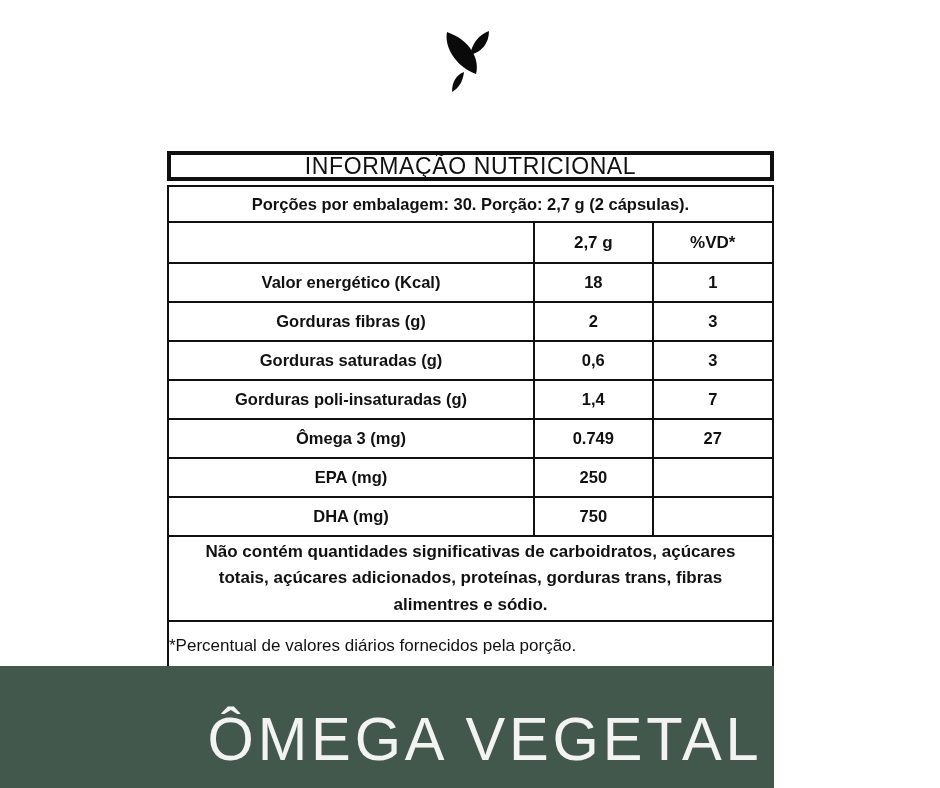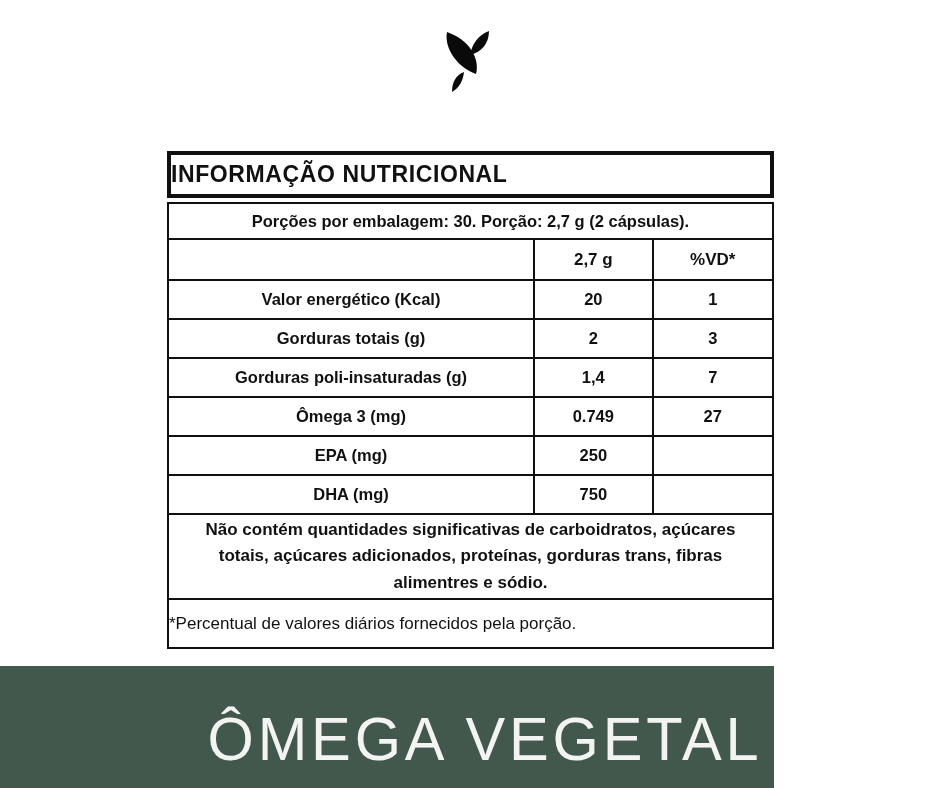--- a/index.html
+++ b/index.html
@@ -21,24 +21,24 @@
 
   
   .panel {
     position:absolute;
     left:167px; top:151px;
     width:607px;
   }
   .title-box {
     box-sizing:border-box;
     border:4px solid #101010;
-    height:47px;
-    display:flex; align-items:center; 
+    height:30px;
+    display:flex; align-items:center; justify-content:center;
     font-size:23px;
-    font-weight:700;
+    font-weight:400;
     letter-spacing:0.6px;
   }
   table.nutri {
     width:100%;
     margin-top:4px;
     border-collapse:collapse;
     table-layout:fixed;
   }
   table.nutri td {
     border:2px solid #101010;
@@ -114,26 +114,31 @@
       </tr>
 
       <tr class="colhead-row">
         <td></td>
         <td>2,7 g</td>
         <td>%VD*</td>
       </tr>
 
       <tr class="data-row">
         <td>Valor energético (Kcal)</td>
-        <td>20</td>
+        <td>18</td>
         <td>1</td>
       </tr>
       <tr class="data-row">
-        <td>Gorduras totais (g)</td>
+        <td>Gorduras fibras (g)</td>
         <td>2</td>
+        <td>3</td>
+      </tr>
+      <tr class="data-row">
+        <td>Gorduras saturadas (g)</td>
+        <td>0,6</td>
         <td>3</td>
       </tr>
       <tr class="data-row">
         <td>Gorduras poli-insaturadas (g)</td>
         <td>1,4</td>
         <td>7</td>
       </tr>
       <tr class="data-row">
         <td>Ômega 3 (mg)</td>
         <td>0.749</td>

